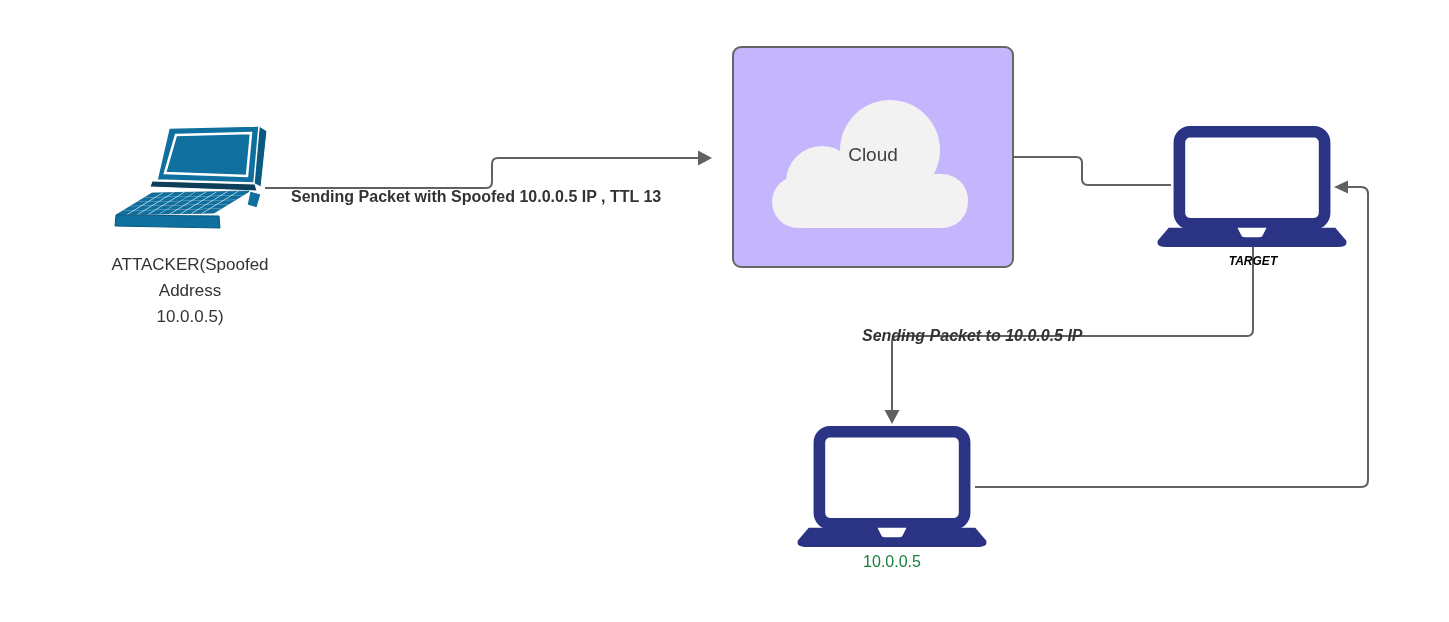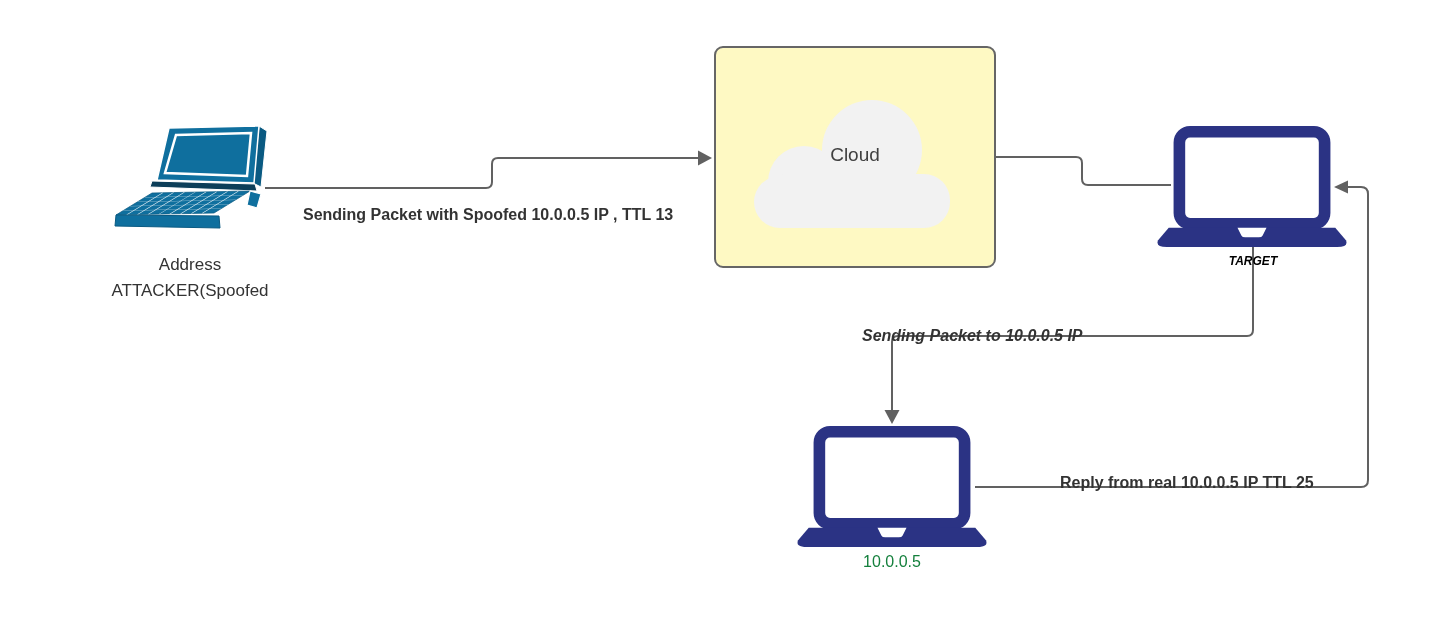--- a/index.html
+++ b/index.html
@@ -54,23 +54,23 @@
     font-size: 12px; font-weight: bold; font-style: italic; color: #000000;
   }
   .realhost-label {
     left: 822px; top: 553px; width: 140px;
     font-size: 16px; color: #15803d;
   }
 
   
   .cloud-box {
     position: absolute;
-    left: 714px; top: 46px;
+    left: 732px; top: 46px;
     width: 278px; height: 218px;
-    background: #fef9c3;
+    background: #c4b5fd;
     border: 2px solid #666666;
     border-radius: 9px;
     z-index: 2;
   }
   .cloud-box .cloud-shape { position: absolute; left: 38px; top: 52px; }
   .cloud-box .cloud-label {
     position: absolute;
     left: 0; top: 96px; width: 100%;
     text-align: center;
     font-size: 19px;
@@ -126,22 +126,23 @@
             <line x1="0" y1="80" x2="100" y2="80"></line>
         </g>
       </g>
 
       <polygon points="16,100 119,101 120,113 15,111" fill="#0f6f9e" stroke="#0a5a82" stroke-width="1"></polygon>
 
       <polygon points="150,76 161,79 157,93 147,90" fill="#0f6f9e" stroke="#ffffff" stroke-width="1.2"></polygon>
     </svg>
   </div>
   <div class="node-label attacker-label">
+    <div>ATTACKER(Spoofed</div>
     <div>Address</div>
-    <div>ATTACKER(Spoofed</div>
+    <div>10.0.0.5)</div>
   </div>
 
   <div class="cloud-box">
     <svg class="cloud-shape" width="206" height="130" viewBox="0 0 206 130">
       <g fill="#f2f2f2">
         <circle cx="118" cy="50" r="50"></circle>
         <circle cx="50" cy="82" r="36"></circle>
         <circle cx="26" cy="102" r="26"></circle>
         <rect x="4" y="74" width="192" height="54" rx="26"></rect>
       </g>
@@ -160,17 +161,16 @@
 
   <div class="abs laptop-node" style="left:795px; top:425px; width:194px; height:122px;">
     <svg width="194" height="122" viewBox="0 0 200 126">
       <rect x="25" y="7" width="150" height="95" rx="11" fill="#ffffff" stroke="#2b3384" stroke-width="12"></rect>
       <path d="M 14 106 L 186 106 L 197 119 Q 200 126 188 126 L 12 126 Q 0 126 3 119 Z" fill="#2b3384"></path>
       <path d="M 85 106 L 115 106 L 111 114 Q 110 116 107 116 L 93 116 Q 90 116 89 114 Z" fill="#ffffff"></path>
     </svg>
   </div>
   <div class="node-label realhost-label">10.0.0.5</div>
 
-  <div class="edge-label" style="left:291px; top:206px;margin-left:12px;">Sending Packet with Spoofed 10.0.0.5 IP , TTL 13</div>
+  <div class="edge-label" style="left:291px; top:188px;">Sending Packet with Spoofed 10.0.0.5 IP , TTL 13</div>
   <div class="edge-label" style="left:862px; top:327px;font-style:italic;">Sending Packet to 10.0.0.5 IP</div>
-  <div class="edge-label" style="left:1060px; top:474px;">Reply from real 10.0.0.5 IP TTL 25</div>
 
 </div>
 
 </body></html>

